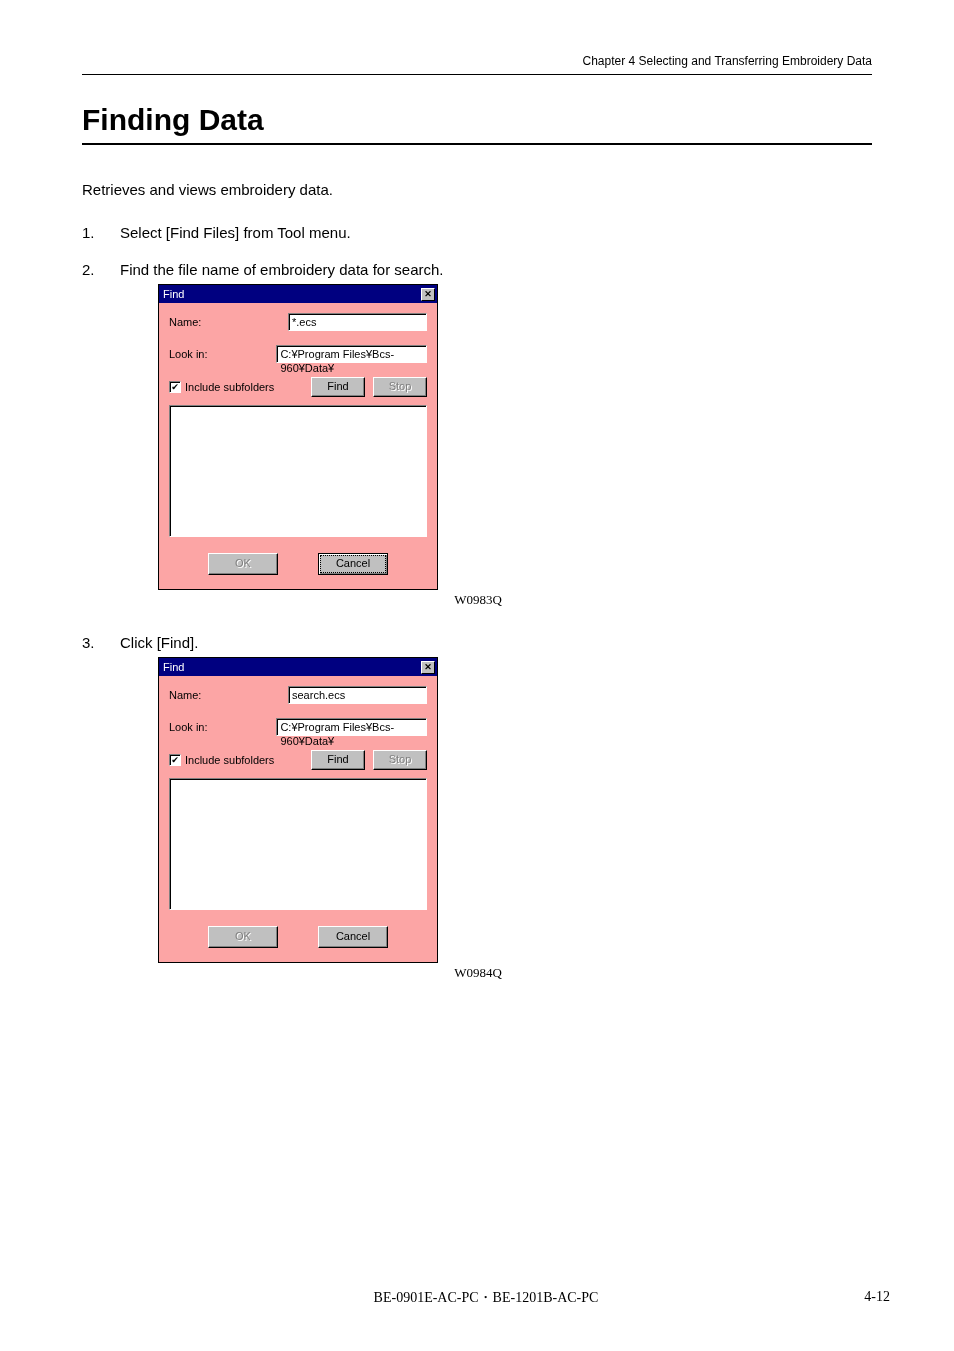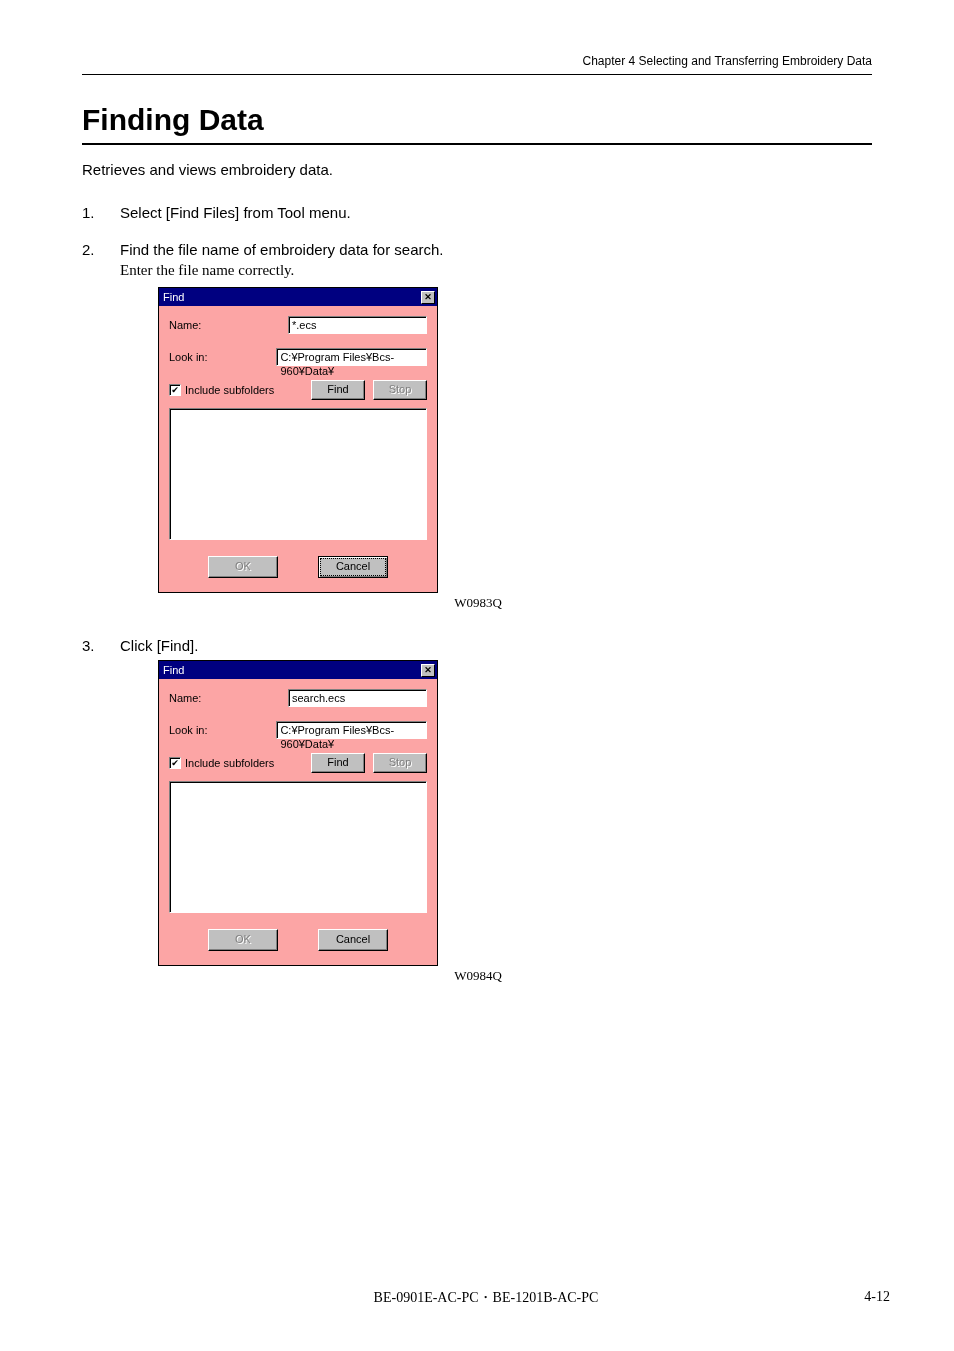--- a/index.html
+++ b/index.html
@@ -21,21 +21,21 @@
     padding-bottom: 6px;
     border-bottom: 1px solid #000;
     margin-bottom: 28px;
   }
   .section-title {
     font-family: Arial, Helvetica, sans-serif;
     font-size: 30px;
     font-weight: bold;
     padding-bottom: 6px;
     border-bottom: 2px solid #000;
-    margin-bottom: 16px;
+    margin-bottom: 36px;
   }
   .intro {
     font-family: Arial, Helvetica, sans-serif;
     font-size: 15px;
     margin-bottom: 26px;
   }
   .step {
     display: flex;
     gap: 18px;
     margin-bottom: 8px;
@@ -241,21 +241,20 @@
     <div class="step-num">1.</div>
     <div class="step-body">
       <div class="step-main">Select [Find Files] from Tool menu.</div>
     </div>
   </div>
 
   <div class="step" style="margin-top:16px;">
     <div class="step-num">2.</div>
     <div class="step-body">
       <div class="step-main">Find the file name of embroidery data for search.</div>
-      <div class="step-sub">Enter the file name correctly.</div>
 
       <div class="figure-wrap">
         <div class="dialog">
           <div class="titlebar">
             <span class="titlebar-text">Find</span>
             <span class="close-btn">✕</span>
           </div>
           <div class="dlg-body">
             <div class="row">
               <span class="label">Name:</span>

